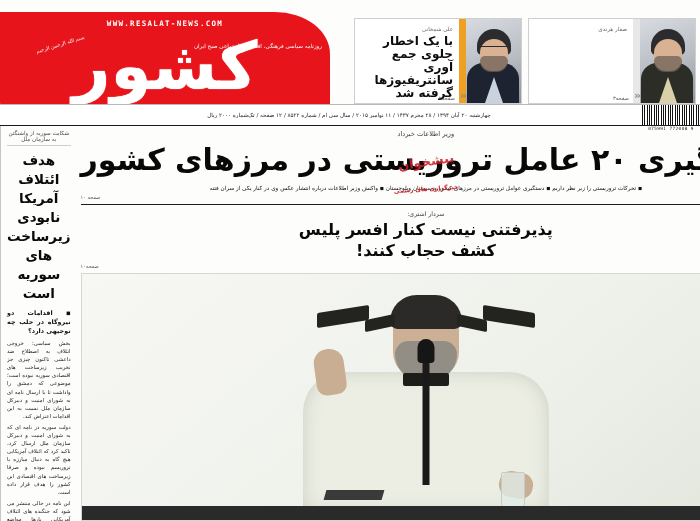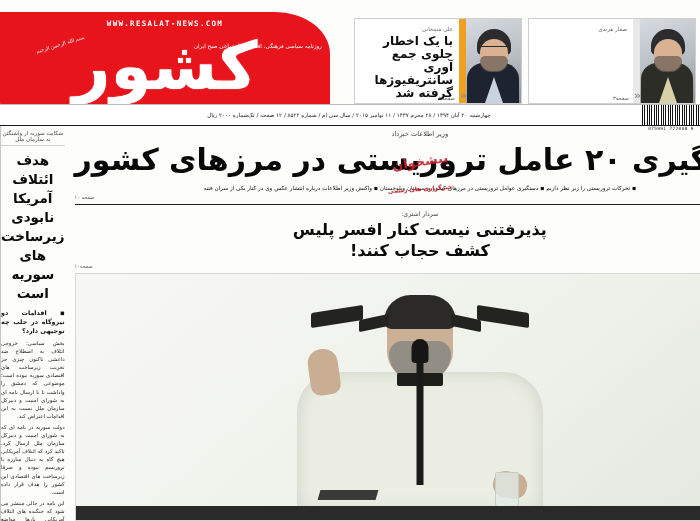--- a/index.html
+++ b/index.html
@@ -177,21 +177,21 @@
   .body-grid {
     position: absolute; top: 126px; left: 0;
     width: 700px; height: 395px;
     display: flex; flex-direction: row-reverse;
   }
 
   
   .col-right {
     width: 150px; height: 100%;
     border-left: 1px solid #c6c6c6;
-    padding: 4px 6px 0 0;
+    padding: 4px 6px 0 6px;
     display: flex; flex-direction: column;
   }
   .cr-kicker {
     font-size: 5.6px; color: #4a4a4a; text-align: center;
     border-bottom: .6px solid #cfcfcf; padding-bottom: 3px; margin-bottom: 5px;
   }
   .cr-title {
     font-size: 13.5px; font-weight: bold; color: #0a0a0a;
     line-height: 19px; text-align: center; margin-bottom: 6px;
     letter-spacing: -.3px;

